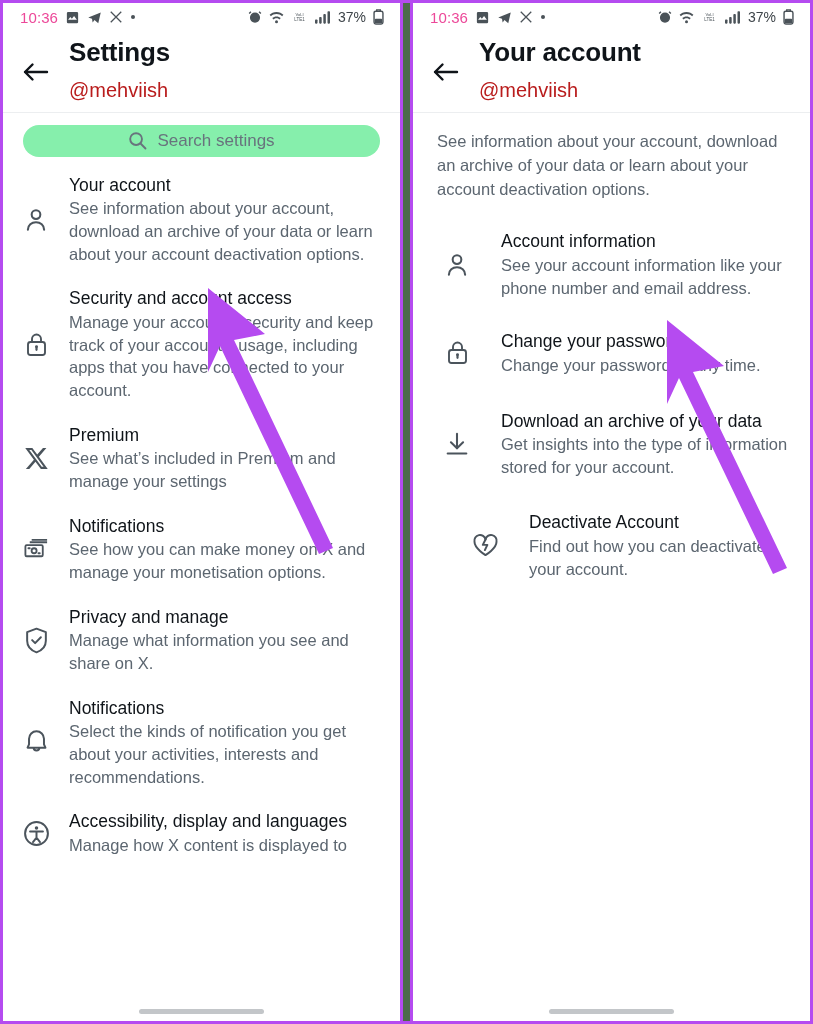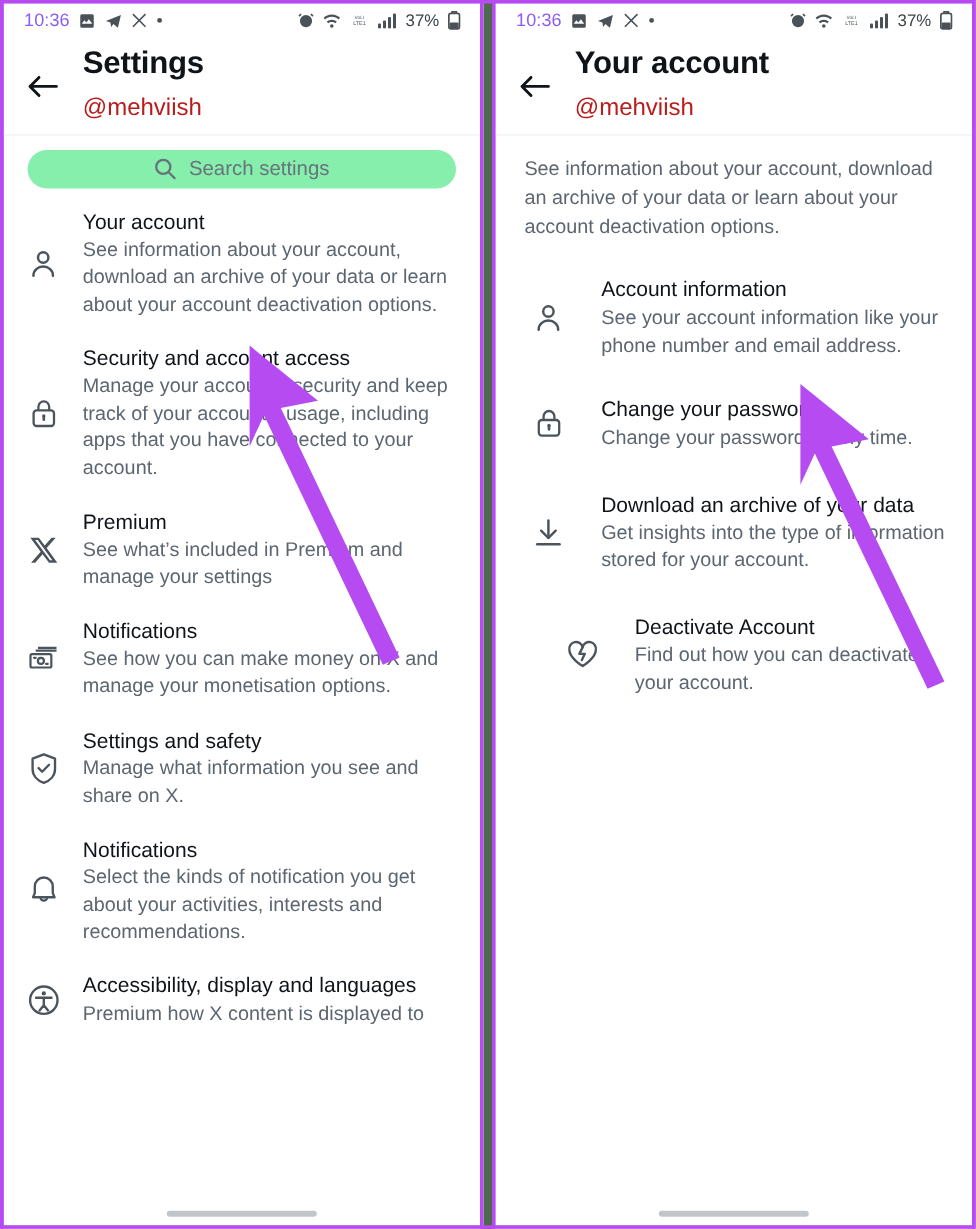--- a/index.html
+++ b/index.html
@@ -54,21 +54,21 @@
     color: #4a5258;
   }
   .sb-left, .sb-right {
     display: flex;
     align-items: center;
     gap: 7px;
   }
   .sb-time {
     font-size: 15px;
     letter-spacing: .1px;
-    color: #8b5cf6;
+    color: #ec4899;
   }
   .sb-batt-text {
     font-size: 14px;
     color: #3d4449;
     margin-left: 1px;
     text-align: right;
   }
   .sb-ico { display: block; }
   .sb-dot {
     width: 4px; height: 4px;
@@ -314,21 +314,21 @@
       </div>
 
       <div class="row">
         <div class="row-icon">
           <svg width="25" height="27" viewBox="0 0 24 26" fill="none" stroke="#4b545c" stroke-width="1.9" stroke-linecap="round" stroke-linejoin="round">
               <path d="M12 1.6L3 5v8.3c0 5.2 3.7 9.3 9 11.1 5.3-1.8 9-5.9 9-11.1V5l-9-3.4z"></path>
               <path d="M7.8 12.6l2.9 2.9 5.5-5.6"></path>
             </svg>
         </div>
         <div class="row-text">
-          <div class="row-title">Settings and safety</div>
+          <div class="row-title">Privacy and manage</div>
           <div class="row-desc">Manage what information you see and share on X.</div>
         </div>
       </div>
 
       <div class="row">
         <div class="row-icon">
           <svg width="25" height="27" viewBox="0 0 24 26" fill="none" stroke="#4b545c" stroke-width="1.9" stroke-linejoin="round">
               <path d="M12 2.2a7.2 7.2 0 0 0-7.2 7.2v5.3L3.4 18h17.2l-1.4-3.3V9.4A7.2 7.2 0 0 0 12 2.2z"></path>
               <path d="M9.3 18a2.7 2.7 0 0 0 5.4 0"></path>
             </svg>
@@ -342,21 +342,21 @@
       <div class="row">
         <div class="row-icon">
           <svg width="27" height="27" viewBox="0 0 26 26" fill="none" stroke="#4b545c" stroke-width="1.9" stroke-linecap="round">
               <circle cx="13" cy="13" r="11"></circle>
               <circle cx="13" cy="7.6" r="1.7" fill="#4b545c" stroke="none"></circle>
               <path d="M6.8 11h12.4M13 11v6M13 17l-3.4 4.2M13 17l3.4 4.2"></path>
             </svg>
         </div>
         <div class="row-text">
           <div class="row-title">Accessibility, display and languages</div>
-          <div class="row-desc">Premium how X content is displayed to</div>
+          <div class="row-desc">Manage how X content is displayed to</div>
         </div>
       </div>
 
     </div>
 
     <div class="home-ind">
       <div class="home-bar"></div>
     </div>
 
     <svg class="arrow-layer" viewBox="0 0 403 1024" width="403" height="1024">

